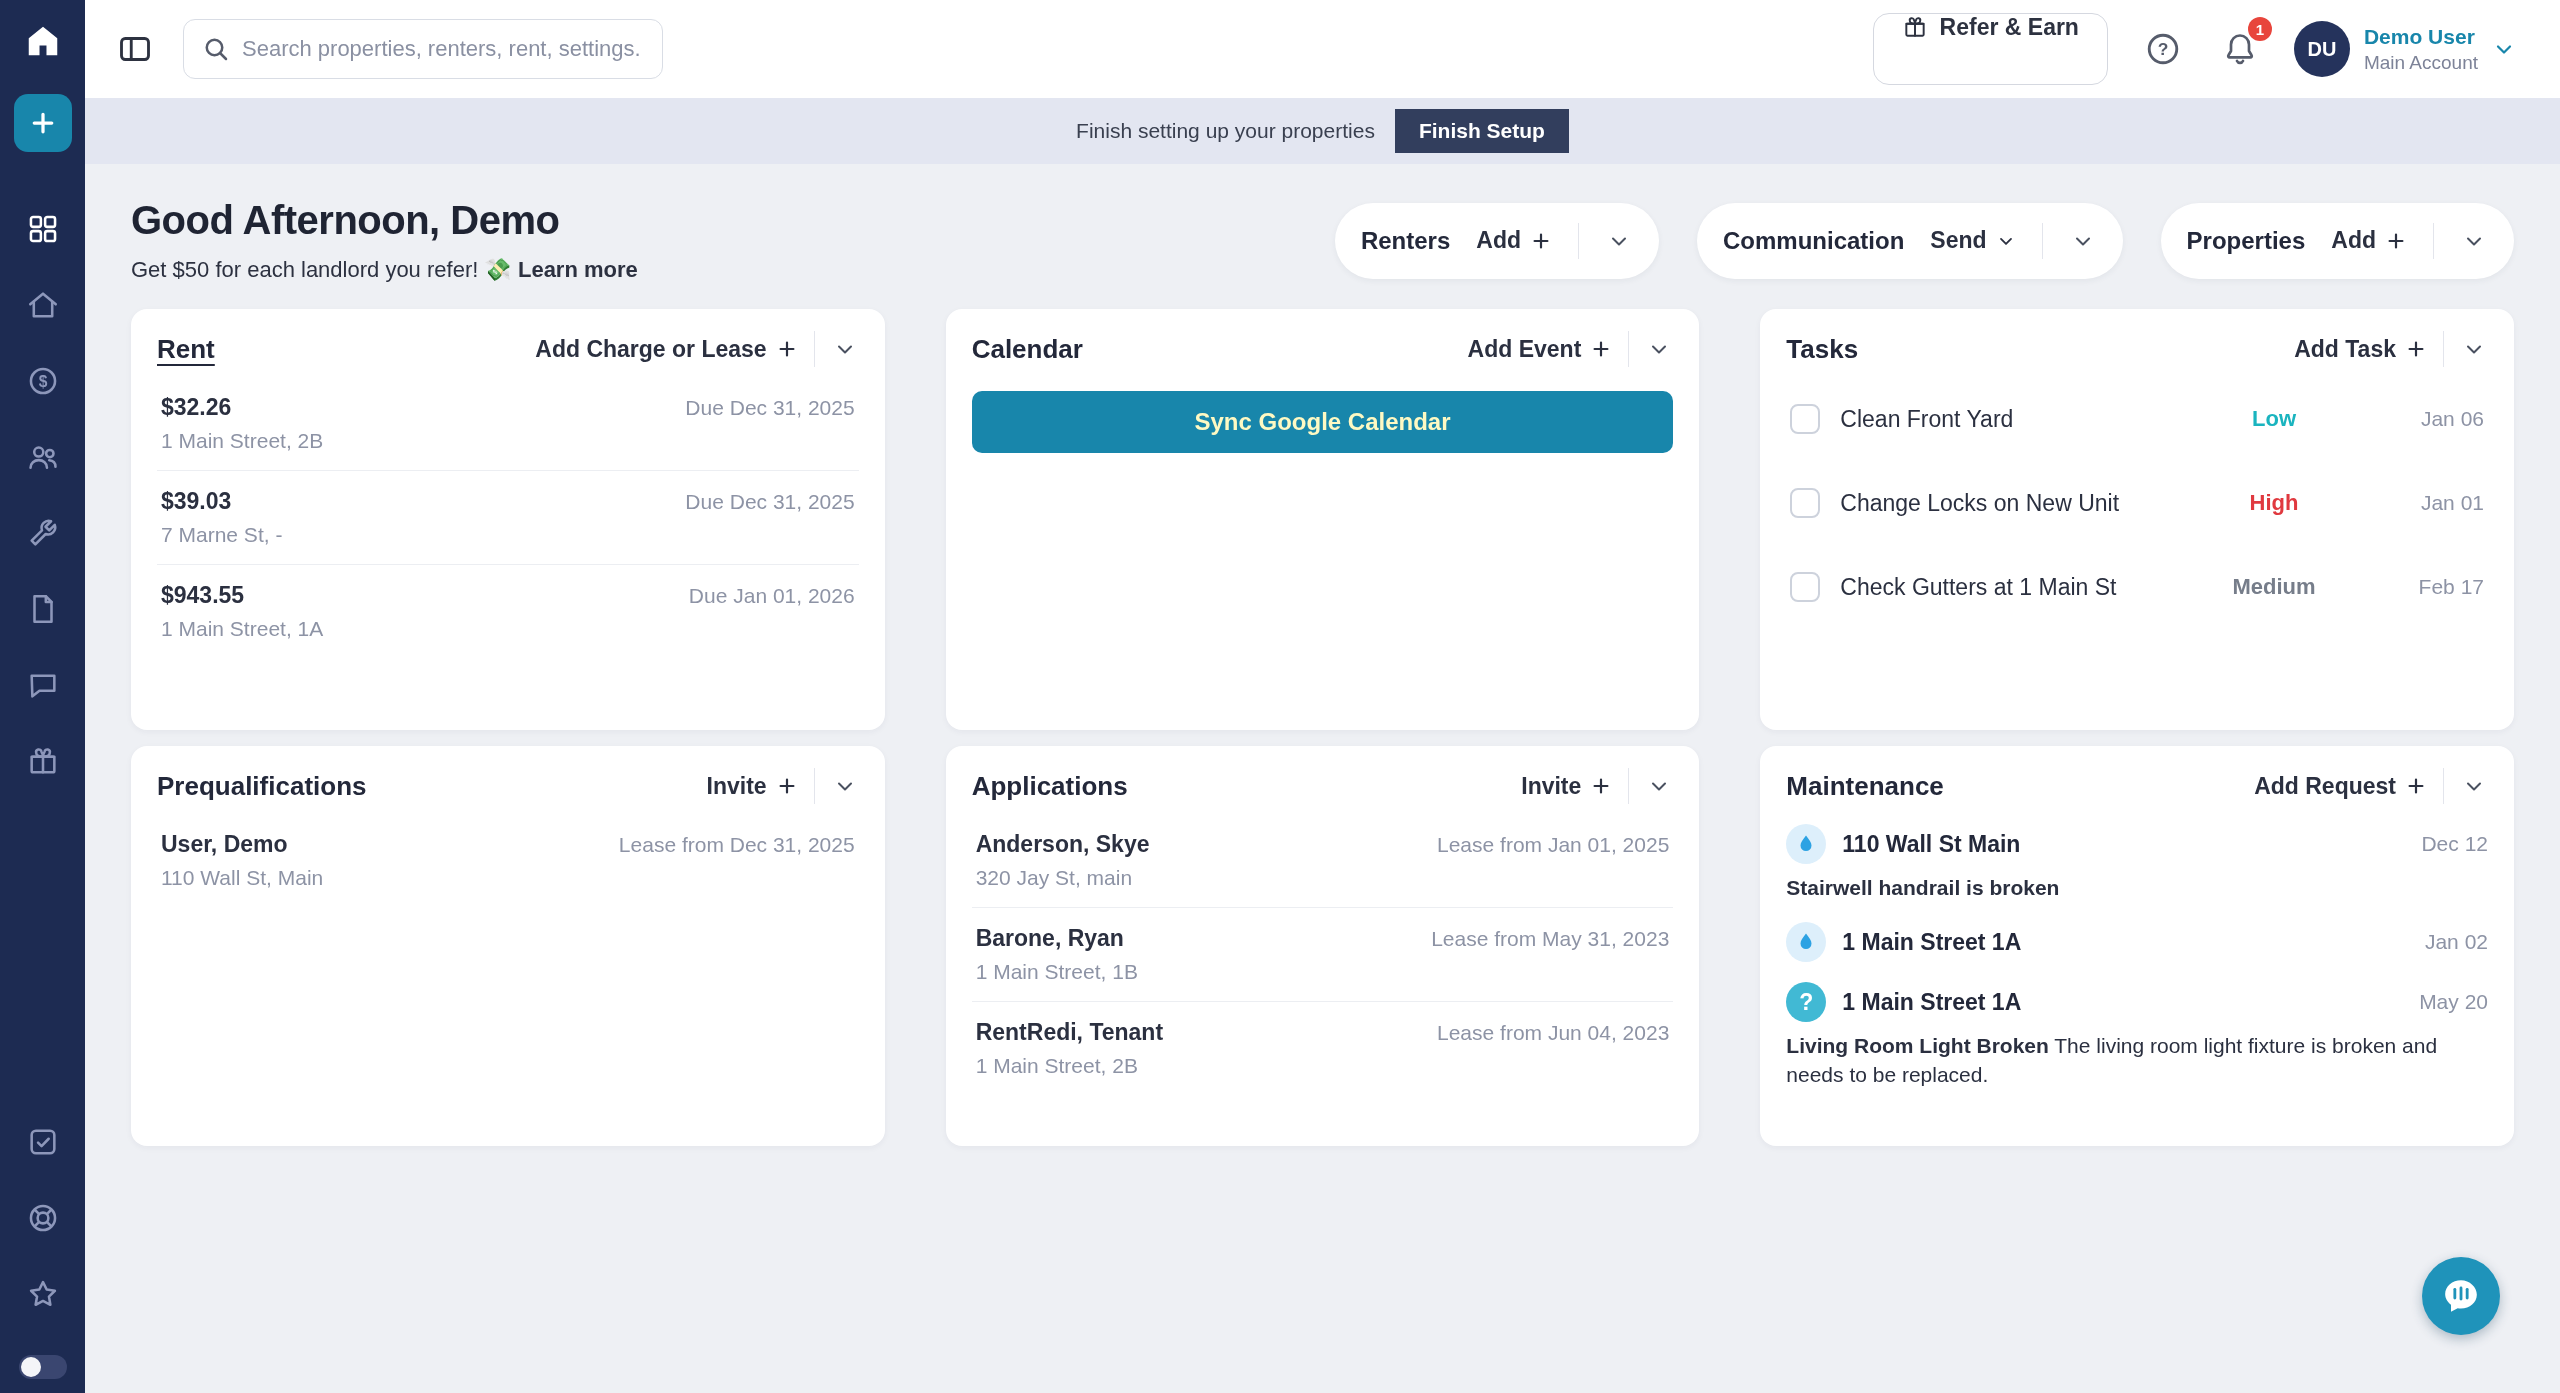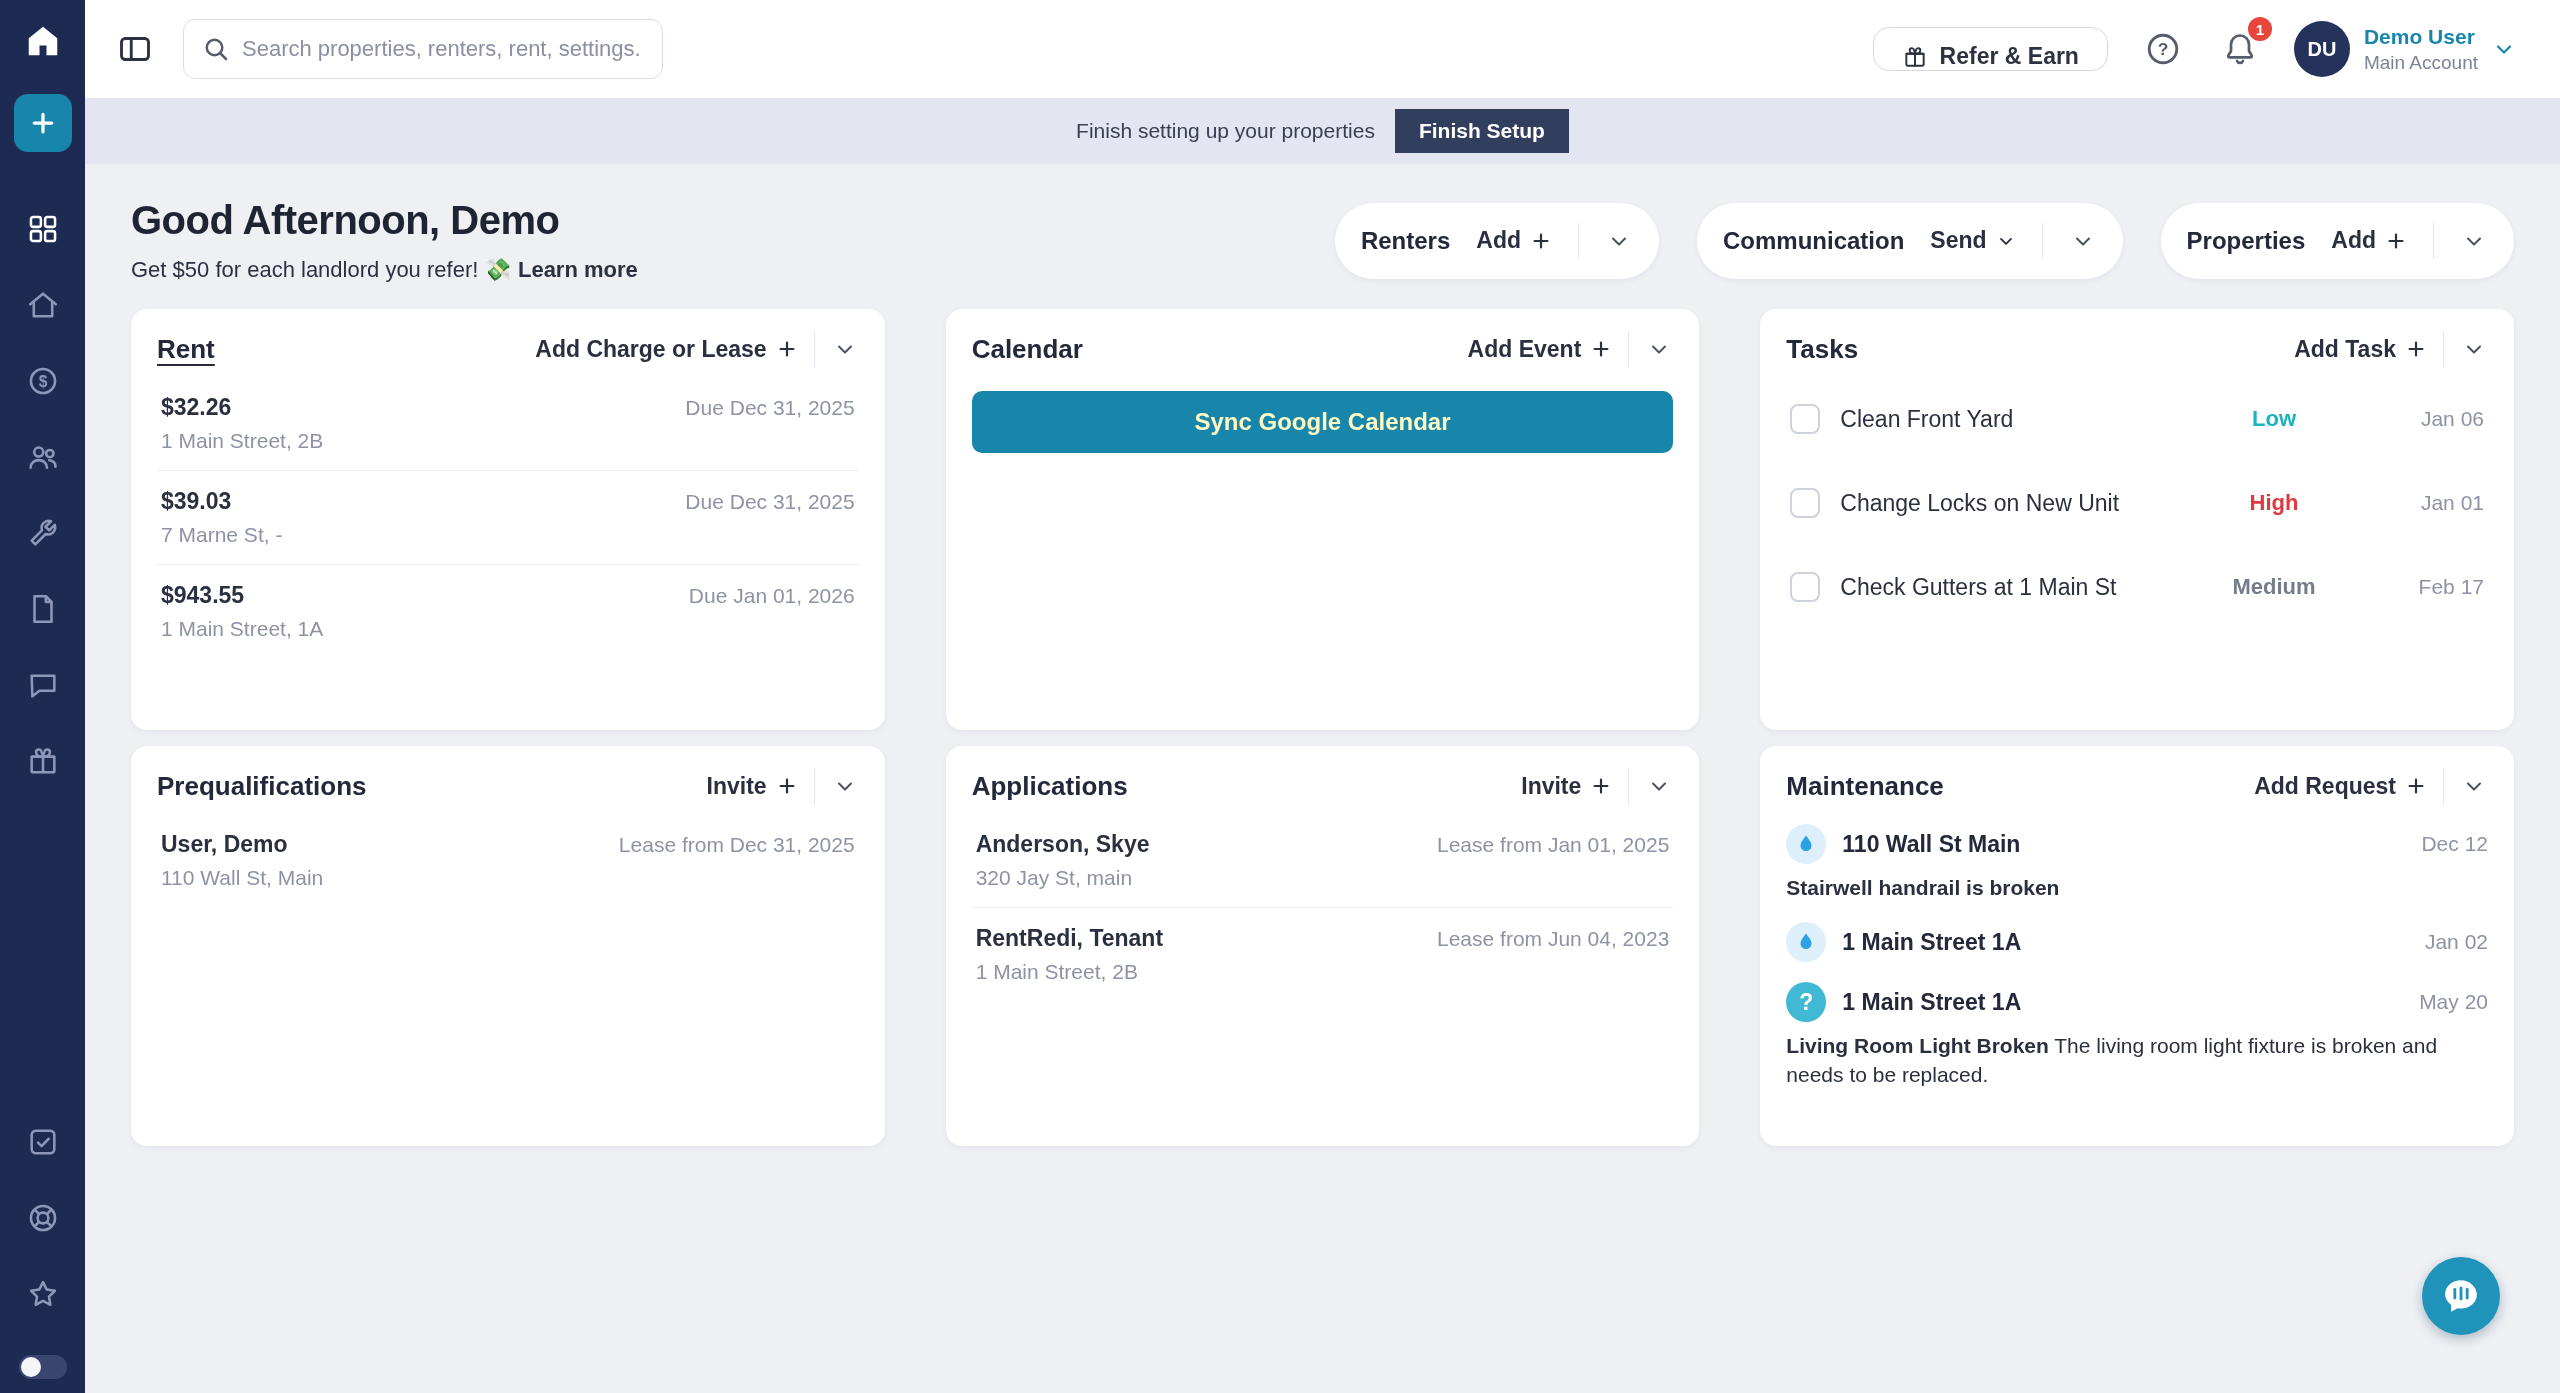--- a/index.html
+++ b/index.html
@@ -21,21 +21,21 @@
   
   .main-col { flex:1; display:flex; flex-direction:column; height:100%; min-width:0; }
 
   header { height:98px; background:#fff; display:flex; align-items:center; padding:0 44px 0 26px; gap:24px; flex-shrink:0; }
   .panel-btn { background:none; border:none; cursor:pointer; display:flex; padding:6px; }
   .search { position:relative; }
   .search input { width:480px; height:60px; border:1.5px solid #d9dde5; border-radius:12px; padding:0 20px 0 58px; font-size:22px; font-family:inherit; color:#2b3040; outline:none; background:#fff; }
   .search input::placeholder { color:#8a90a2; }
   .search .mag { position:absolute; left:18px; top:15px; }
   .hdr-right { margin-left:auto; display:flex; align-items:center; gap:32px; }
-  .refer-btn { display:flex; align-items:flex-end; gap:12px; height:44px; padding:0 28px; border:1.5px solid #d5d8e0; border-radius:16px; background:#fff; font-family:inherit; font-size:23px; font-weight:bold; color:#2d3240; cursor:pointer; }
+  .refer-btn { display:flex; align-items:flex-start; gap:12px; height:72px; padding:0 28px; border:1.5px solid #d5d8e0; border-radius:16px; background:#fff; font-family:inherit; font-size:23px; font-weight:bold; color:#2d3240; cursor:pointer; }
   .icon-plain { background:none; border:none; cursor:pointer; display:flex; padding:4px; position:relative; }
   .badge { position:absolute; top:-10px; right:-10px; min-width:24px; height:24px; border-radius:12px; background:#e8453c; color:#fff; font-size:15px; font-weight:bold; display:flex; align-items:center; justify-content:center; padding:0 5px; }
   .user-chip { display:flex; align-items:center; gap:14px; background:none; border:none; cursor:pointer; font-family:inherit; }
   .avatar { width:56px; height:56px; border-radius:50%; background:#25335c; color:#fff; font-size:20px; font-weight:bold; display:flex; align-items:center; justify-content:center; }
   .user-txt { text-align:left; }
   .user-name { font-size:21px; font-weight:bold; color:#1886ab; }
   .user-acct { font-size:19px; color:#7d8398; margin-top:3px; }
 
   .banner { height:66px; background:#e3e6f1; display:flex; align-items:center; justify-content:center; gap:20px; flex-shrink:0; }
   .banner-text { font-size:21px; color:#3a4050; }
@@ -453,20 +453,27 @@
         </div>
         <div class="row">
           <div>
               <div class="l1">Anderson, Skye</div>
                <div class="l2">320 Jay St, main</div>
             </div>
           <span class="rside">Lease from Jan 01, 2025</span>
         </div>
         <div class="row">
           <div>
+              <div class="l1">Barone, Ryan</div>
+               <div class="l2">1 Main Street, 1B</div>
+            </div>
+          <span class="rside">Lease from May 31, 2023</span>
+        </div>
+        <div class="row">
+          <div>
               <div class="l1">RentRedi, Tenant</div>
                <div class="l2">1 Main Street, 2B</div>
             </div>
           <span class="rside">Lease from Jun 04, 2023</span>
         </div>
       </section>
 
       <section class="card r2">
         <div class="card-head">
           <span class="card-title">Maintenance</span>

